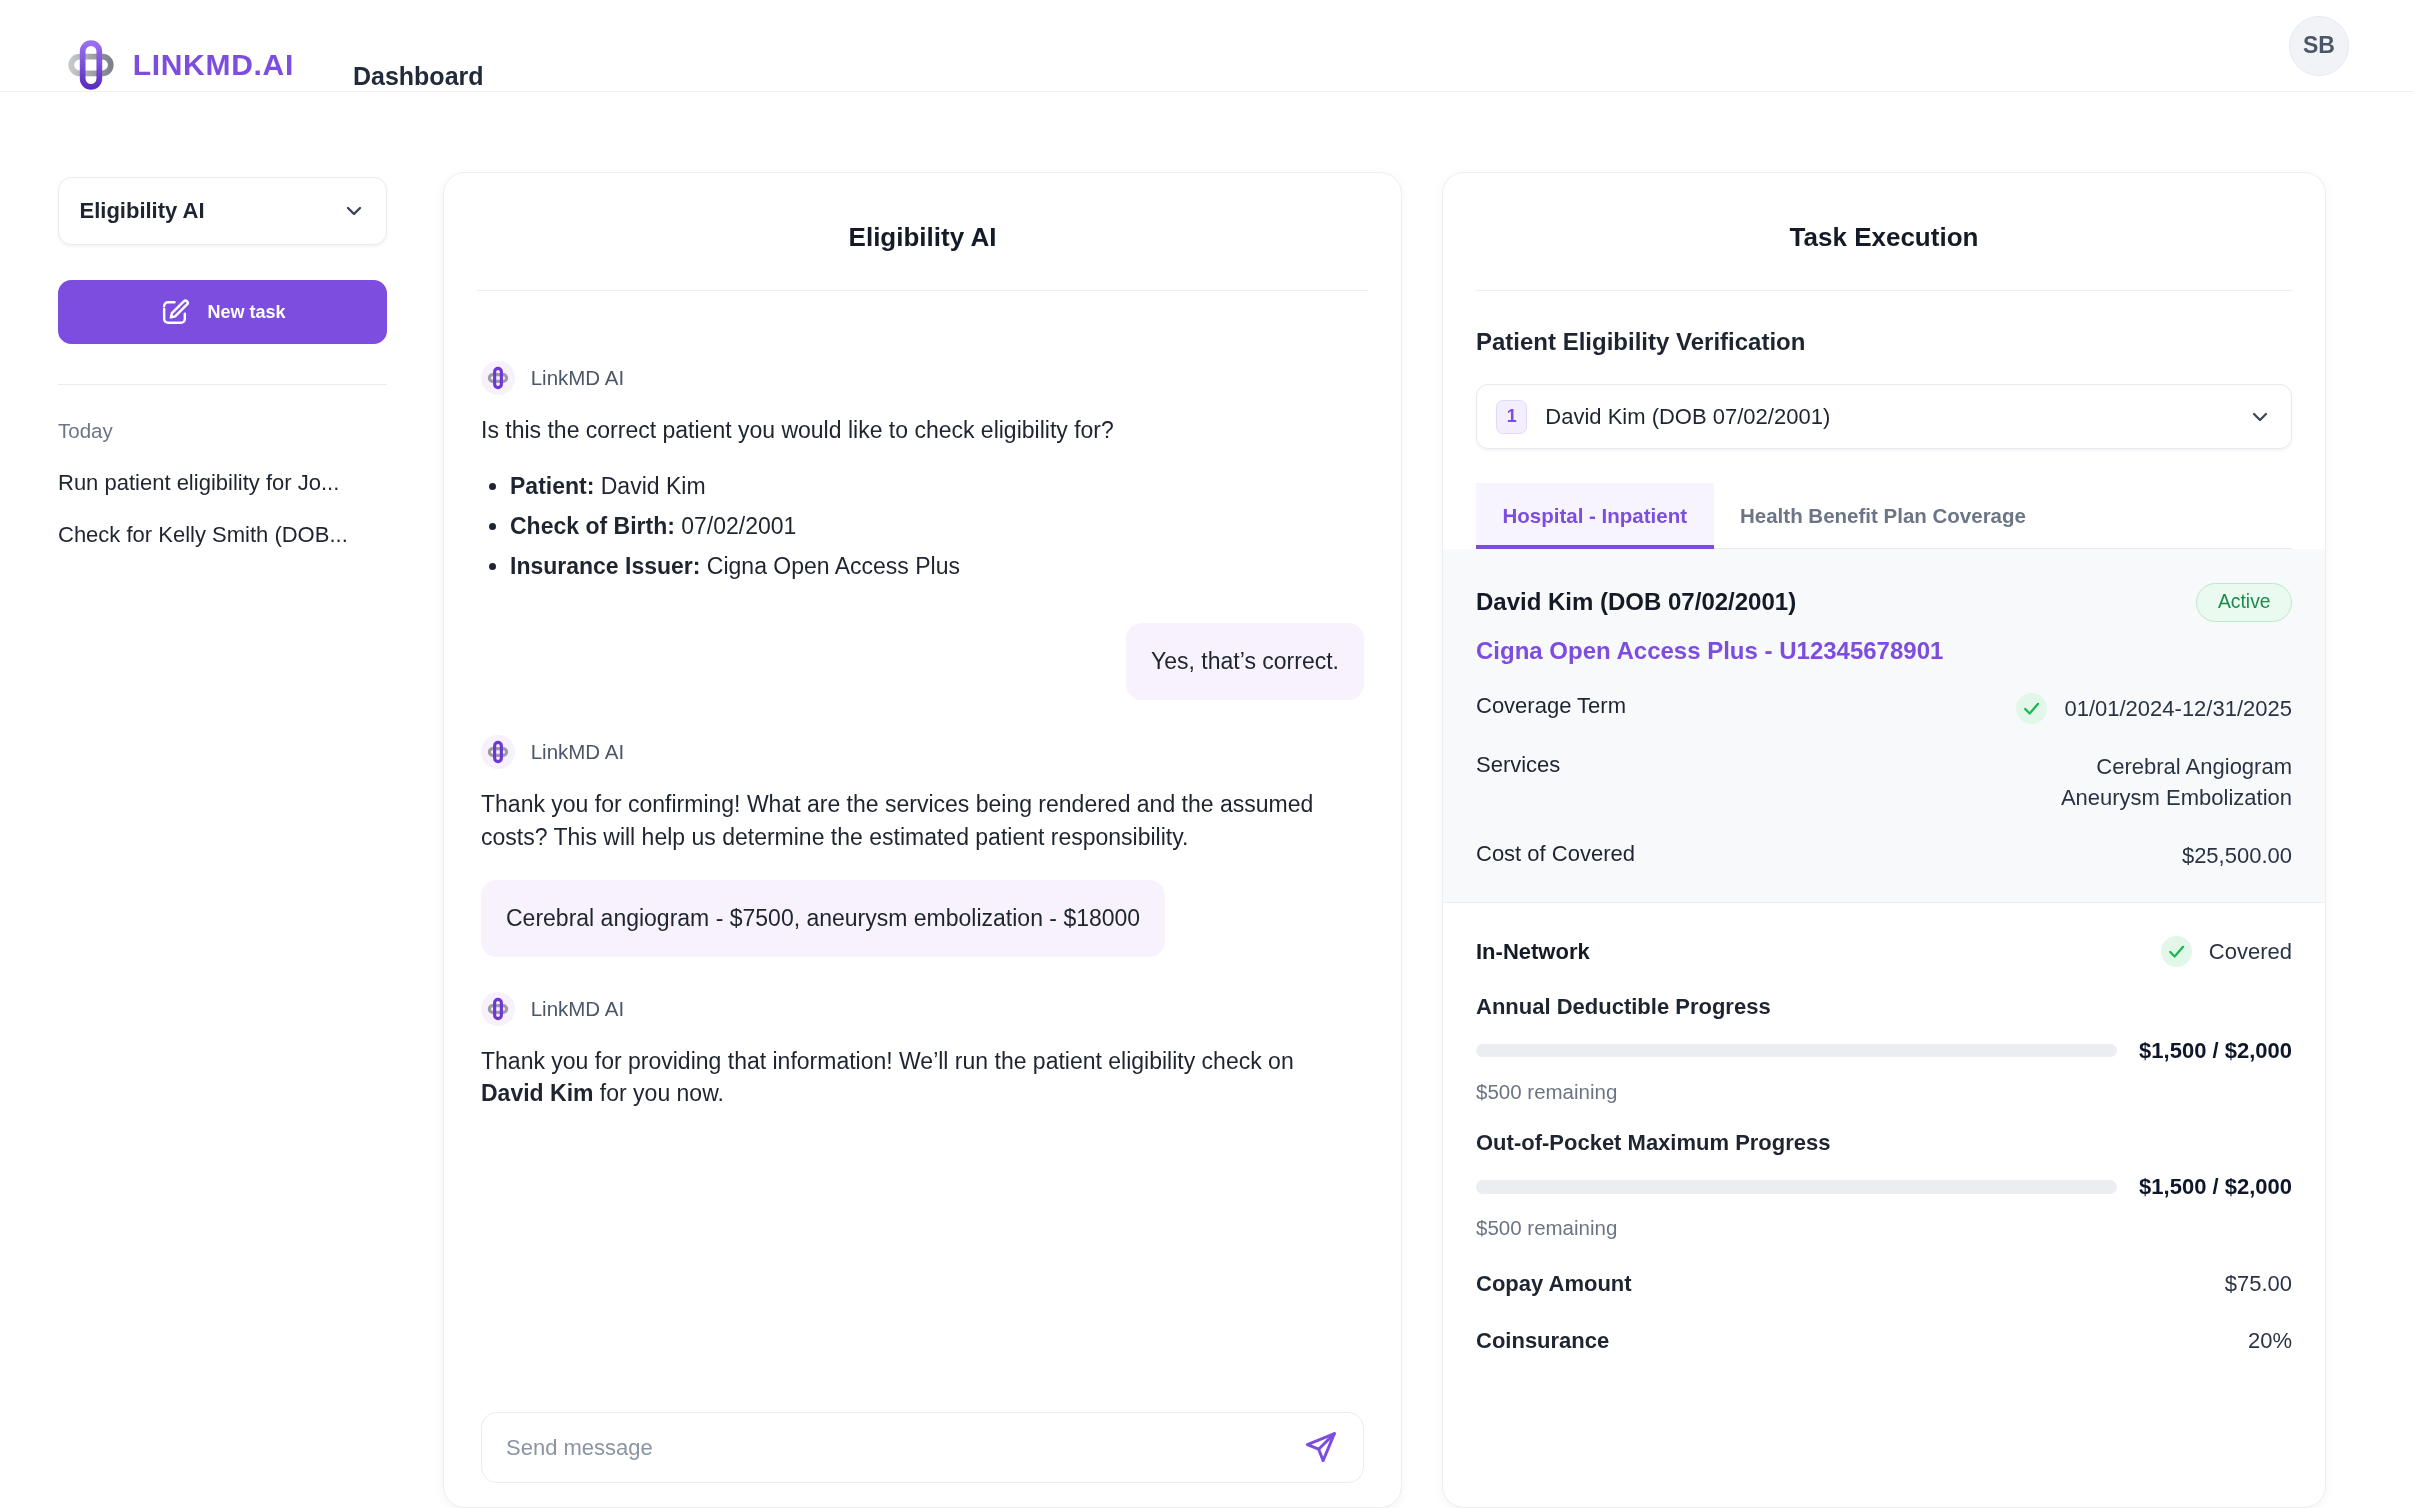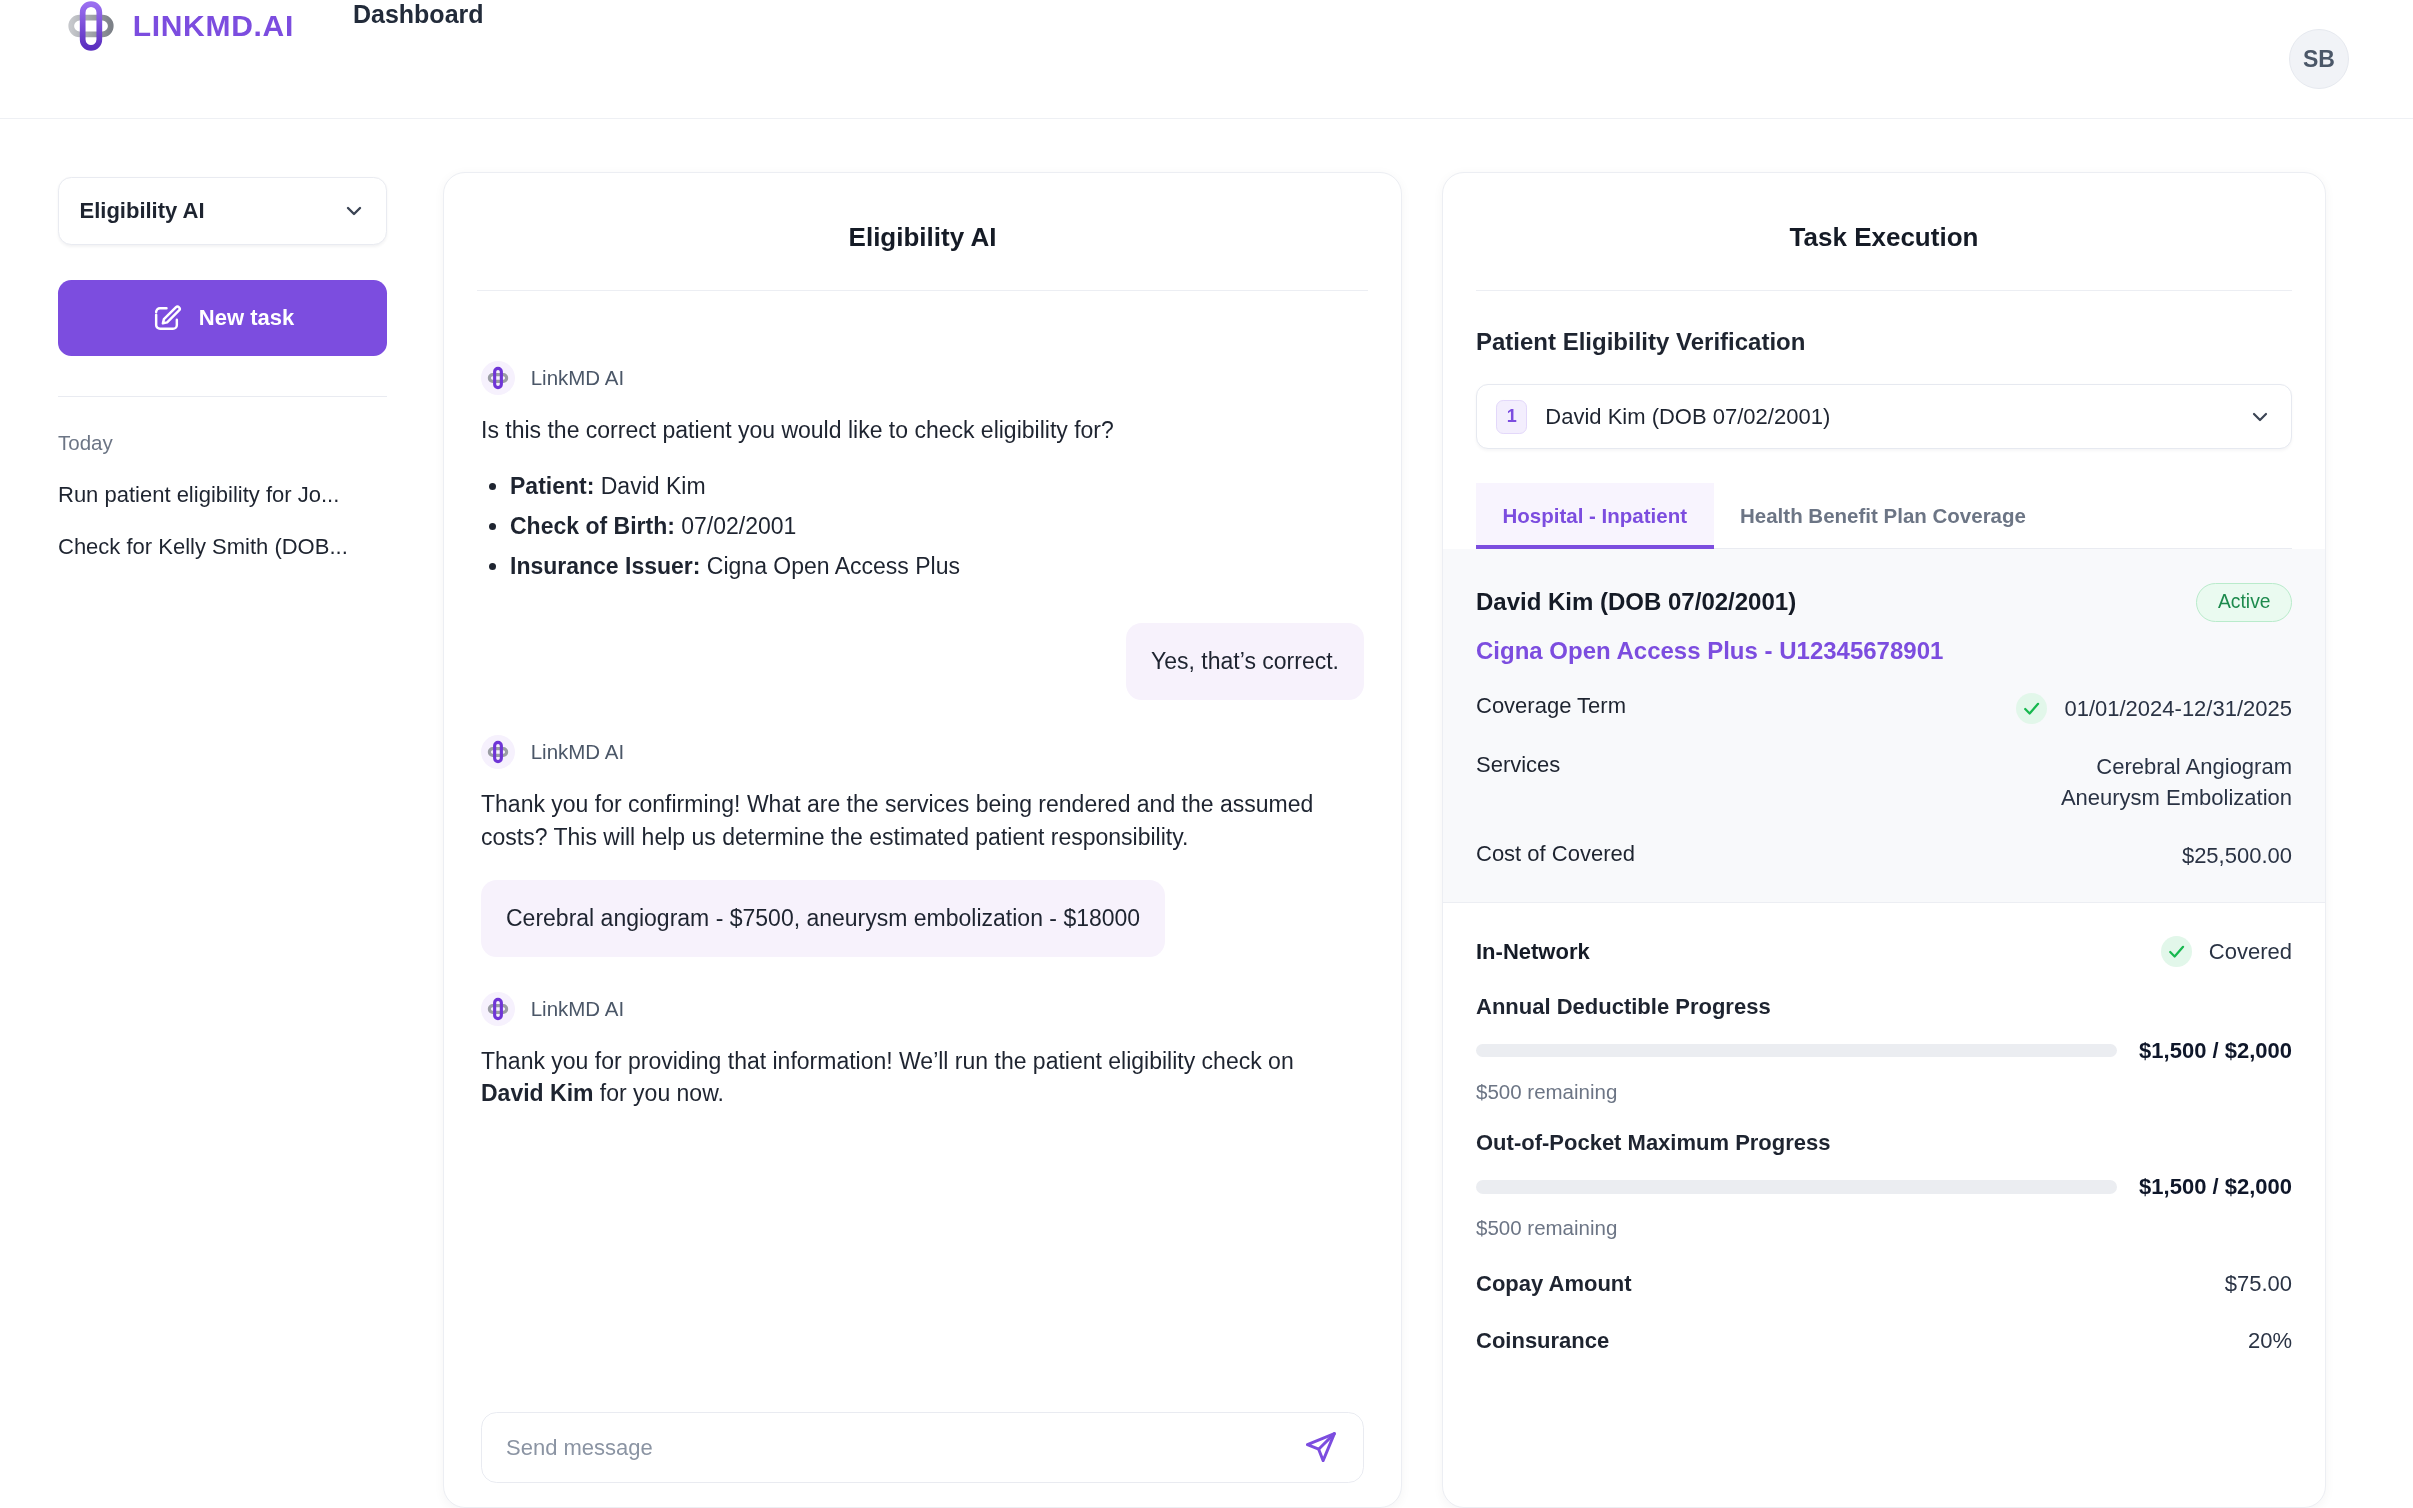--- a/index.html
+++ b/index.html
@@ -7,23 +7,23 @@
   html, body {
     width:2413px; height:1508px;
     background:#ffffff;
     font-family:"Liberation Sans", sans-serif;
     color:#1e2430;
     overflow:hidden;
   }
 
   
   .topbar{
-    position:absolute; left:0; top:0; width:2413px; height:119px;
+    position:absolute; left:0; top:0; width:2413px; height:92px;
     background:#ffffff; border-bottom:1.2px solid #eef0f4;
-    display:flex; align-items:flex-start;
+    display:flex; align-items:flex-end;
   }
   .brand{ display:flex; align-items:center; gap:15.7px; margin-left:65px; }
   .logo-mark{ position:relative; width:52px; height:52px; flex:none; }
   .brand-text{
     font-size:30px; font-weight:700; letter-spacing:0.7px;
     color:#7c4ddf;
   }
   .nav-dashboard{
     margin-left:59px; font-size:25px; font-weight:600; color:#222b3a;
   }
@@ -41,24 +41,24 @@
     background:#ffffff; padding:58px 58px 0 58px;
   }
   .agent-select{
     width:329px; height:68px; border:1.2px solid #e9ebf1; border-radius:13.3px;
     background:#fff; box-shadow:0 1.2px 3px rgba(20,25,40,.05);
     display:flex; align-items:center; justify-content:space-between;
     padding:0 20.5px; font-size:22px; font-weight:600; color:#1e2430;
   }
   .chev{ width:24px; height:24px; flex:none; }
   .new-task-btn{
-    margin-top:35px; width:329px; height:76px; border-radius:13.3px;
+    margin-top:35px; width:329px; height:64px; border-radius:13.3px;
     background:#7c4ddf; border:none; cursor:pointer;
     display:flex; align-items:center; justify-content:center; gap:17px;
-    color:#fff; font-size:22px; font-weight:700;
+    color:#fff; font-size:18px; font-weight:700;
     font-family:"Liberation Sans", sans-serif;
   }
   .pencil-ico{ width:31px; height:31px; flex:none; }
   .side-divider{
     margin-top:40px; width:329px; height:1.2px; background:#e9ebf1;
   }
   .today-label{
     margin-top:34px; font-size:20.5px; color:#6c7585; font-weight:400;
   }
   .task-item{

